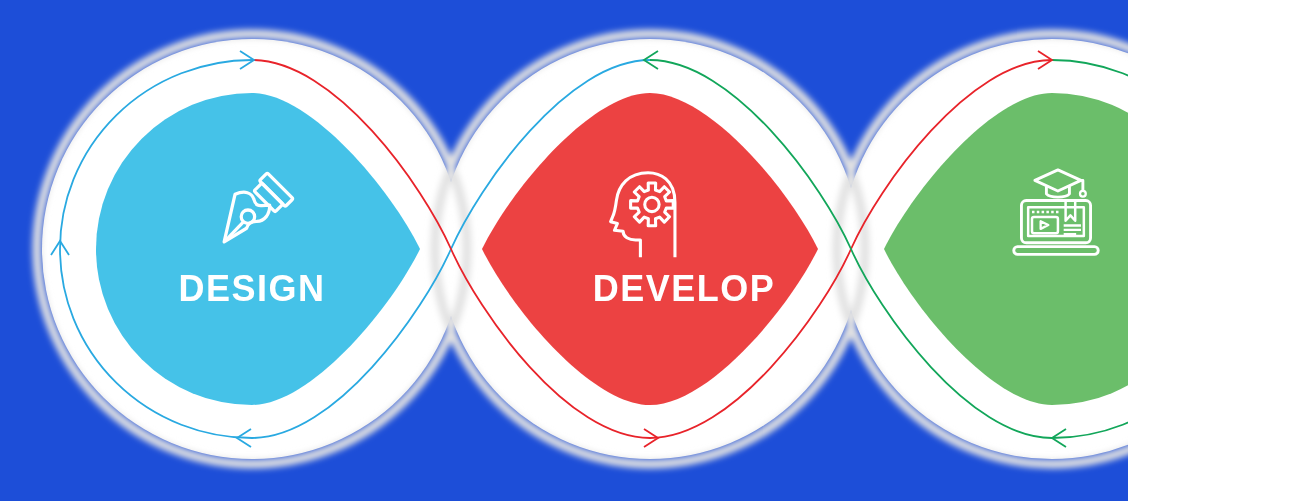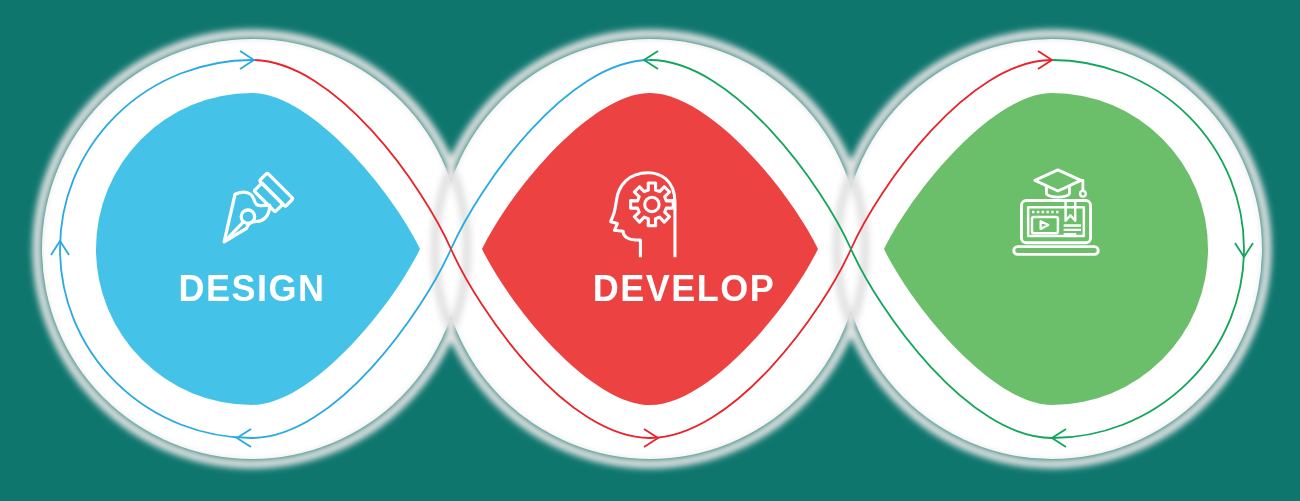--- a/index.html
+++ b/index.html
@@ -1,21 +1,21 @@
 <!DOCTYPE html>
 <html><head>
 <meta charset="utf-8">
 <style>
   html, body { margin: 0; padding: 0; background: #ffffff; }
   .stage {
     position: relative;
-    width: 1300px;
+    width: 1128px;
     height: 501px;
     overflow: hidden;
-    background: #0f766e;
+    background: #1d4ed8;
     font-family: "Liberation Sans", sans-serif;
   }
   .bg-svg { position: absolute; left: 0; top: 0; }
   .unit-icon {
     position: absolute;
     top: 166px;
     width: 96px;
     height: 96px;
   }
   .unit-icon svg { display: block; width: 100%; height: 100%; }

